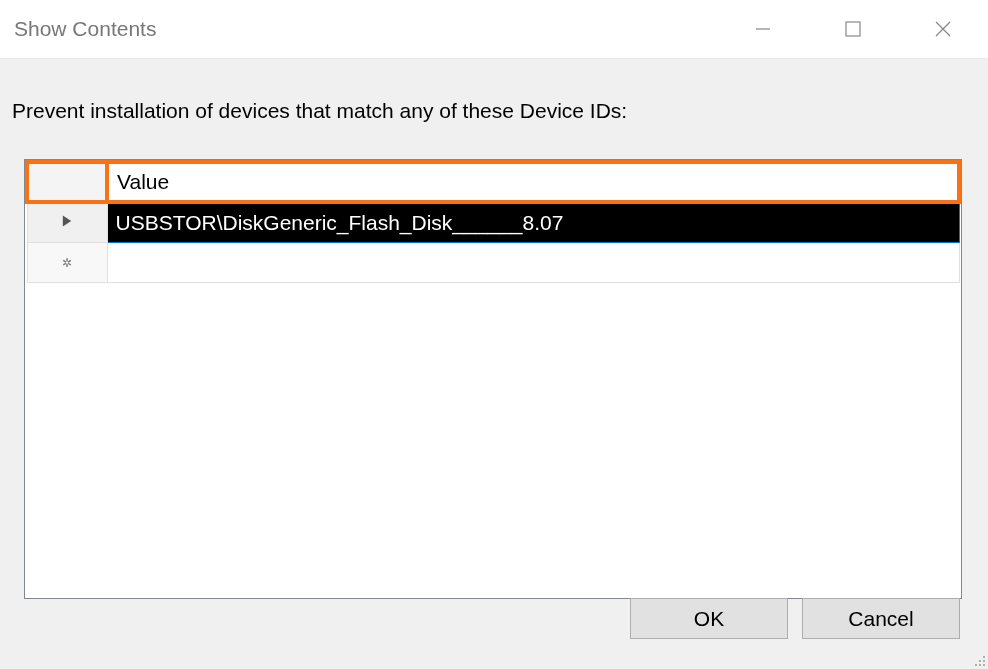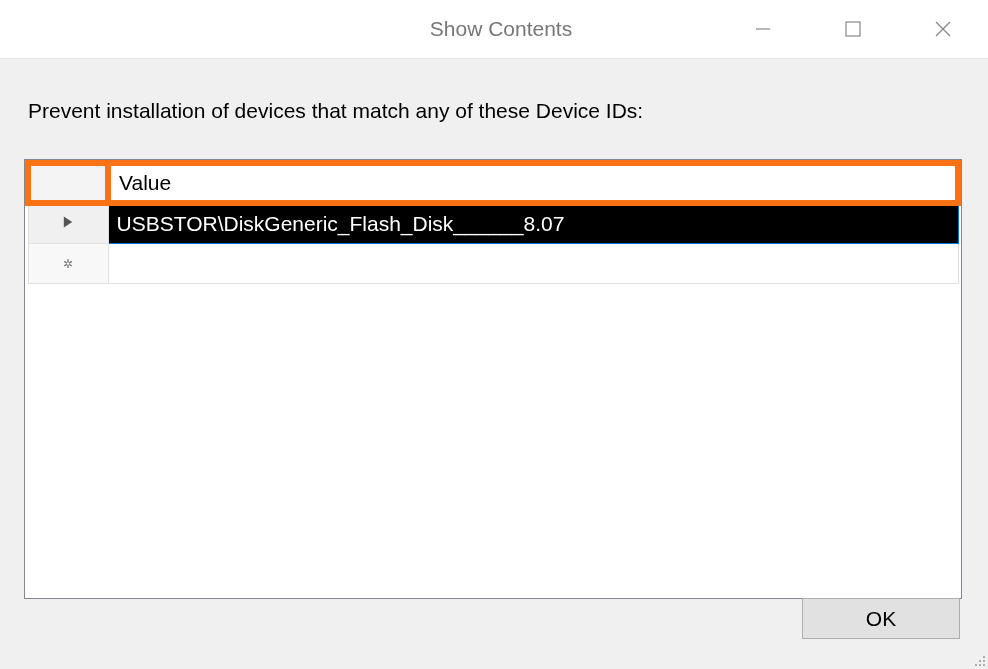--- a/index.html
+++ b/index.html
@@ -15,21 +15,20 @@
       overflow: hidden;
       position: relative;
     }
     .titlebar {
       height: 58px;
       background: #ffffff;
       display: flex;
       align-items: center;
       padding-left: 14px;
       position: relative;
-      justify-content: center;
     }
     .titlebar-title {
       font-size: 21px;
       color: #777777;
       font-weight: 400;
     }
     .titlebar-controls {
       position: absolute;
       right: 0;
       top: 0;
@@ -56,21 +55,21 @@
     .content-area {
       background: #f0f0f0;
       height: 611px;
       padding: 0;
       position: relative;
       border-top: 1px solid #e8e8e8;
     }
     .label-text {
       position: absolute;
       top: 40px;
-      left: 28px;
+      left: 12px;
       font-size: 21px;
       color: #000;
     }
     .grid-container {
       position: absolute;
       top: 100px;
       left: 24px;
       width: 938px;
       height: 440px;
       background: #ffffff;
@@ -78,21 +77,21 @@
       overflow: hidden;
     }
     .grid {
       width: 100%;
       border-collapse: collapse;
     }
     .grid-header-row {
       height: 40px;
     }
     .grid-header-cell {
-      border: 6px solid #f97316;
+      border: 4px solid #f97316;
       background: #ffffff;
       font-weight: 400;
       font-size: 21px;
       text-align: left;
       padding: 0;
       vertical-align: middle;
     }
     .grid-header-cell.rowhead-col {
       width: 80px;
       background: #f4f4f4;
@@ -215,20 +214,21 @@
             <span class="row-indicator-star">✲</span>
           </td>
           <td class="grid-cell"></td>
         </tr>
       </tbody>
     </table>
   </div>
 
   <div class="button-row">
     <button class="dlg-button">OK</button>
+    <button class="dlg-button">Cancel</button>
   </div>
 
   <div class="resize-grip">
     <svg viewBox="0 0 14 14">
       <circle cx="12" cy="4" r="1" fill="#999"></circle>
       <circle cx="8" cy="8" r="1" fill="#999"></circle>
       <circle cx="12" cy="8" r="1" fill="#999"></circle>
       <circle cx="4" cy="12" r="1" fill="#999"></circle>
       <circle cx="8" cy="12" r="1" fill="#999"></circle>
       <circle cx="12" cy="12" r="1" fill="#999"></circle>

